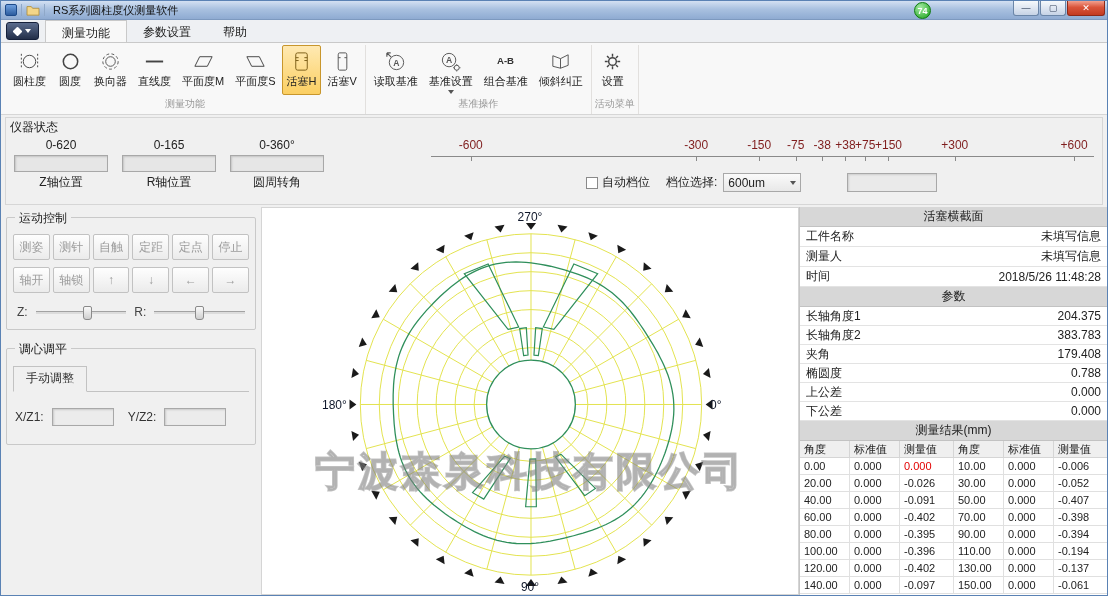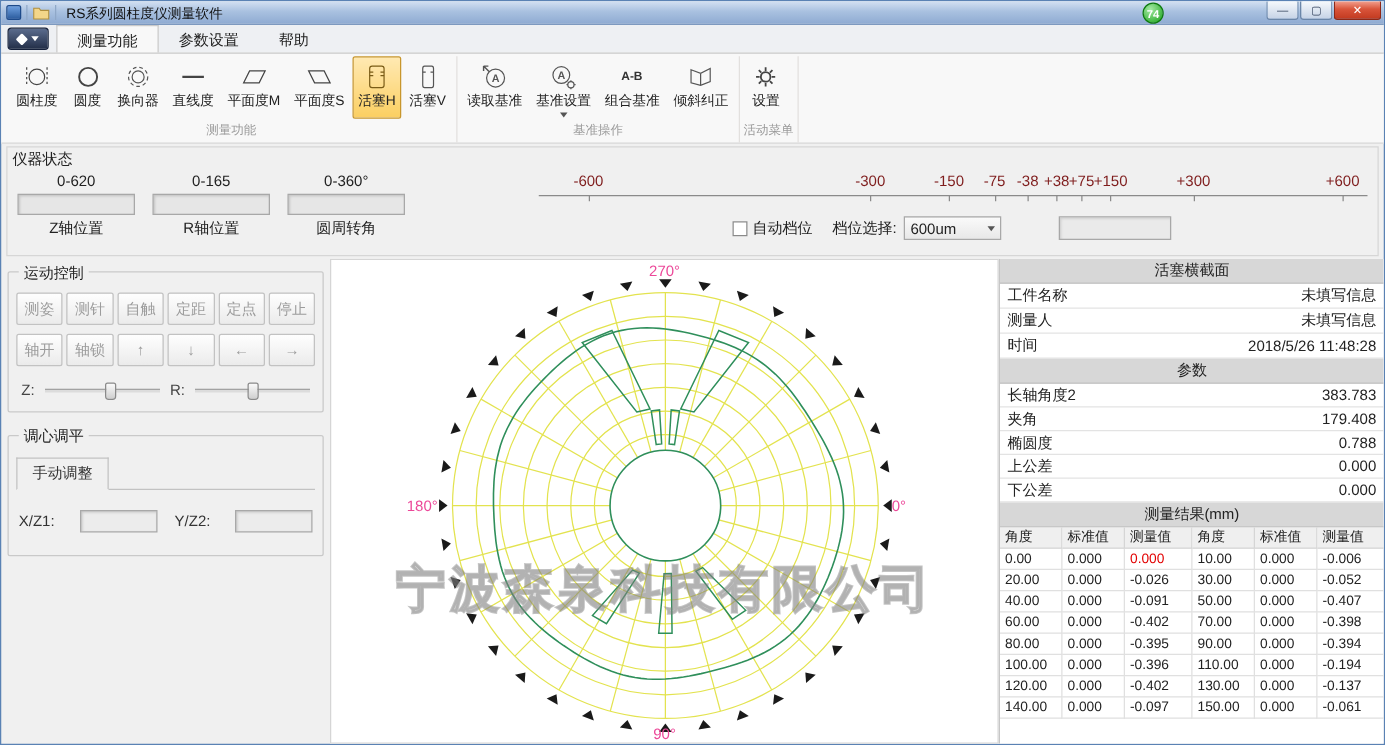--- a/index.html
+++ b/index.html
@@ -57,26 +57,26 @@
 .gbox{position:relative;border:1px solid #c9c9c9;border-radius:2px;padding:16px 6px 10px;margin-bottom:18px;background:#f0f0f0}
 .glegend{position:absolute;top:-8px;left:8px;background:#f0f0f0;padding:0 4px;font-size:12px;color:#222}
 .mrow{display:flex;gap:3px;margin-bottom:7px}
 .mbtn{flex:1;height:26px;border:1px solid #c2c2c2;border-radius:2px;background:linear-gradient(#fefefe,#ebebeb);color:#9c9c9c;font-size:12px;display:flex;align-items:center;justify-content:center;white-space:nowrap}
 .srow{display:flex;align-items:center;gap:8px;margin:12px 4px 0}
 .slabel{color:#444}
 .strack{position:relative;flex:1;height:3px;background:#dcdcdc;border-top:1px solid #a2a2a2}
 .sthumb{position:absolute;top:-6px;width:9px;height:14px;background:linear-gradient(#fafafa,#cfcfcf);border:1px solid #8a8a8a;border-radius:2px 2px 3px 3px}
 .lvl-tab{display:inline-block;padding:3px 12px 4px;border:1px solid #c2c2c2;border-bottom:1px solid #f0f0f0;background:#f0f0f0;position:relative;top:1px;font-size:12px;color:#333}
 .lvl-body{border-top:1px solid #c2c2c2;padding:16px 2px 8px;display:flex;gap:14px}
-.lvl-field{display:flex;align-items:center;gap:20px;color:#333}
+.lvl-field{display:flex;align-items:center;gap:8px;color:#333}
 .fld{width:62px;height:18px;background:#ececec;border:1px solid #a8a8a8;box-shadow:inset 1px 1px 2px rgba(0,0,0,.15)}
 
 .chart{flex:1;position:relative;background:#fff;border:1px solid #d5d5d5;overflow:hidden}
 .chart svg{position:absolute;left:0;top:0;width:100%;height:100%}
-.alabel{position:absolute;font-size:12px;color:#ec4899}
+.alabel{position:absolute;font-size:12px;color:#0f172a}
 .al-top{left:50%;top:2px;transform:translateX(-50%)}
 .al-bottom{left:50%;bottom:0;transform:translateX(-50%)}
 .al-left{left:60px;top:190px}
 .al-right{left:448px;top:190px}
 .watermark{position:absolute;left:50%;top:236px;transform:translateX(-50%);font-size:40px;font-weight:bold;letter-spacing:3px;color:rgba(145,145,145,.30);-webkit-text-stroke:1.5px rgba(125,125,125,.45);white-space:nowrap;pointer-events:none}
 
 .right{flex:0 0 308px;background:#fff;border-left:1px solid #c6c6c6;overflow:hidden;font-size:12px}
 .sec-header{height:20px;line-height:19px;text-align:center;background:#d7d7d7;border-bottom:1px solid #c2c2c2;color:#222}
 .info-row{display:flex;justify-content:space-between;align-items:center;height:20px;padding:4px 6px;border-bottom:1px solid #e3e3e3}
 .info-row.param{height:19px}
@@ -472,20 +472,24 @@
         <div class="info-row">
           <span>测量人</span>
           <span>未填写信息</span>
         </div>
         <div class="info-row">
           <span>时间</span>
           <span>2018/5/26 11:48:28</span>
         </div>
         <div class="sec-header">参数</div>
         <div class="info-row param">
+          <span>长轴角度1</span>
+          <span>204.375</span>
+        </div>
+        <div class="info-row param">
           <span>长轴角度2</span>
           <span>383.783</span>
         </div>
         <div class="info-row param">
           <span>夹角</span>
           <span>179.408</span>
         </div>
         <div class="info-row param">
           <span>椭圆度</span>
           <span>0.788</span>

